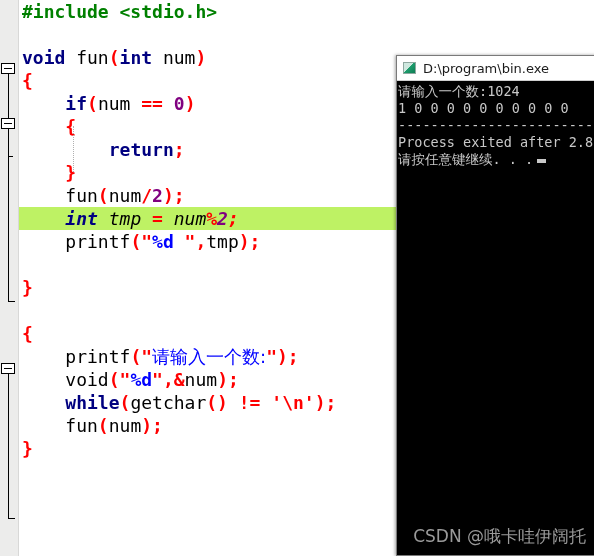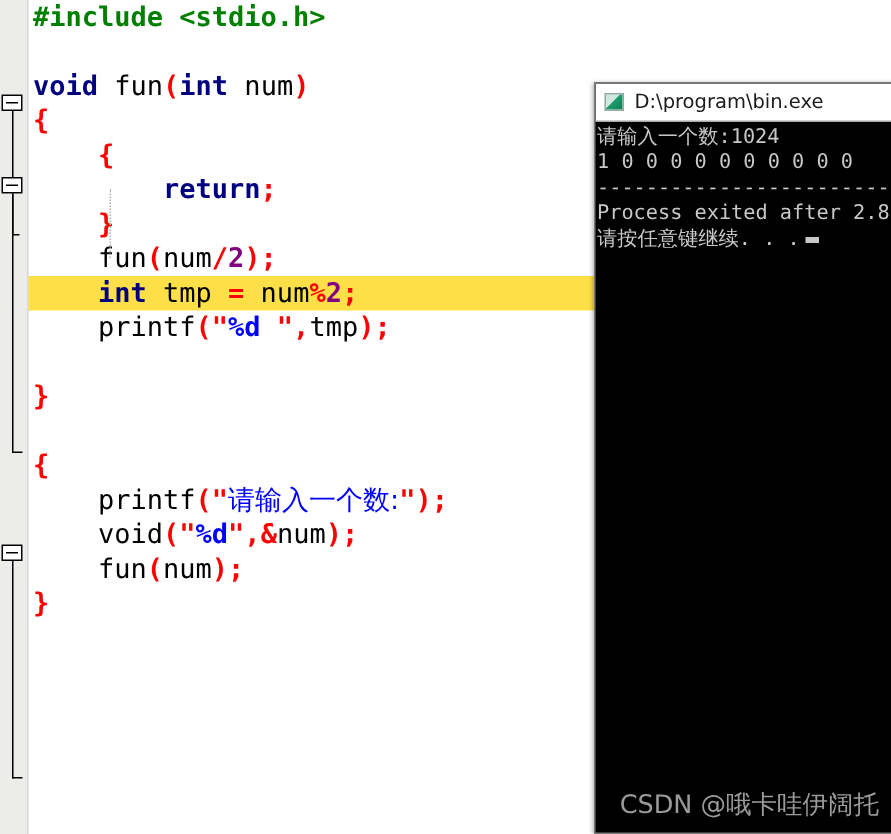--- a/index.html
+++ b/index.html
@@ -41,21 +41,21 @@
     padding:0;
   }
   .ln{
     height:23px;line-height:23px;
     font-size:18px;
     white-space:pre;
     font-family:"DejaVu Sans Mono", monospace;
     color:#000000;
     padding-left:3px;
   }
-  .ln.hl{ background:#fde047; }
+  .ln.hl{ background:#bef264;font-style:italic; }
   .indent-guide{
     position:absolute;left:54px;width:1px;
     border-left:1px dotted #b0b0b0;
   }
   
   .pre{color:#008000;font-weight:bold;}
   .kw{color:#000080;font-weight:bold;}
   .id{color:#000000;}
   .pun{color:#ff0000;font-weight:bold;}
   .num{color:#800080;font-weight:bold;}
@@ -135,32 +135,34 @@
     <div class="fold-line" style="top:374px;height:145px;"></div>
     <div class="fold-end" style="top:518px;"></div>
   </div>
 
   <div id="code">
     <div class="indent-guide" style="top:126px;height:46px;"></div>
   <div class="ln"><span class="pre">#include &lt;stdio.h&gt;</span></div>
       <div class="ln">&nbsp;</div>
       <div class="ln"><span class="kw">void</span><span class="id"> fun</span><span class="pun">(</span><span class="kw">int</span><span class="id"> num</span><span class="pun">)</span></div>
       <div class="ln"><span class="brace">{</span></div>
+      <div class="ln"><span class="id">    </span><span class="kw">if</span><span class="pun">(</span><span class="id">num </span><span class="op">==</span><span class="id"> </span><span class="num">0</span><span class="pun">)</span></div>
       <div class="ln"><span class="id">    </span><span class="brace">{</span></div>
       <div class="ln"><span class="id">        </span><span class="kw">return</span><span class="pun">;</span></div>
       <div class="ln"><span class="id">    </span><span class="brace">}</span></div>
       <div class="ln"><span class="id">    fun</span><span class="pun">(</span><span class="id">num</span><span class="op">/</span><span class="num">2</span><span class="pun">);</span></div>
       <div class="ln hl"><span class="id">    </span><span class="kw">int</span><span class="id"> tmp </span><span class="op">=</span><span class="id"> num</span><span class="op">%</span><span class="num">2</span><span class="pun">;</span></div>
       <div class="ln"><span class="id">    printf</span><span class="pun">("</span><span class="str">%d </span><span class="pun">",</span><span class="id">tmp</span><span class="pun">);</span></div>
       <div class="ln">&nbsp;</div>
       <div class="ln"><span class="brace">}</span></div>
       <div class="ln">&nbsp;</div>
       <div class="ln"><span class="brace">{</span></div>
       <div class="ln"><span class="id">    printf</span><span class="pun">("</span><span class="str cjk">请输入一个数:</span><span class="pun">"</span><span class="pun">);</span></div>
       <div class="ln"><span class="id">    void</span><span class="pun">("</span><span class="str">%d</span><span class="pun">",</span><span class="op">&amp;</span><span class="id">num</span><span class="pun">);</span></div>
+      <div class="ln"><span class="id">    </span><span class="kw">while</span><span class="pun">(</span><span class="id">getchar</span><span class="pun">()</span><span class="id"> </span><span class="op">!=</span><span class="id"> </span><span class="pun">'\n'</span><span class="pun">);</span></div>
       <div class="ln"><span class="id">    fun</span><span class="pun">(</span><span class="id">num</span><span class="pun">);</span></div>
       <div class="ln"><span class="brace">}</span></div>
     </div>
 
 </div>
 
 <div id="console-window">
   <div id="console-titlebar">
     <div id="console-icon"></div>
     <div id="console-title">D:\program\bin.exe</div>

